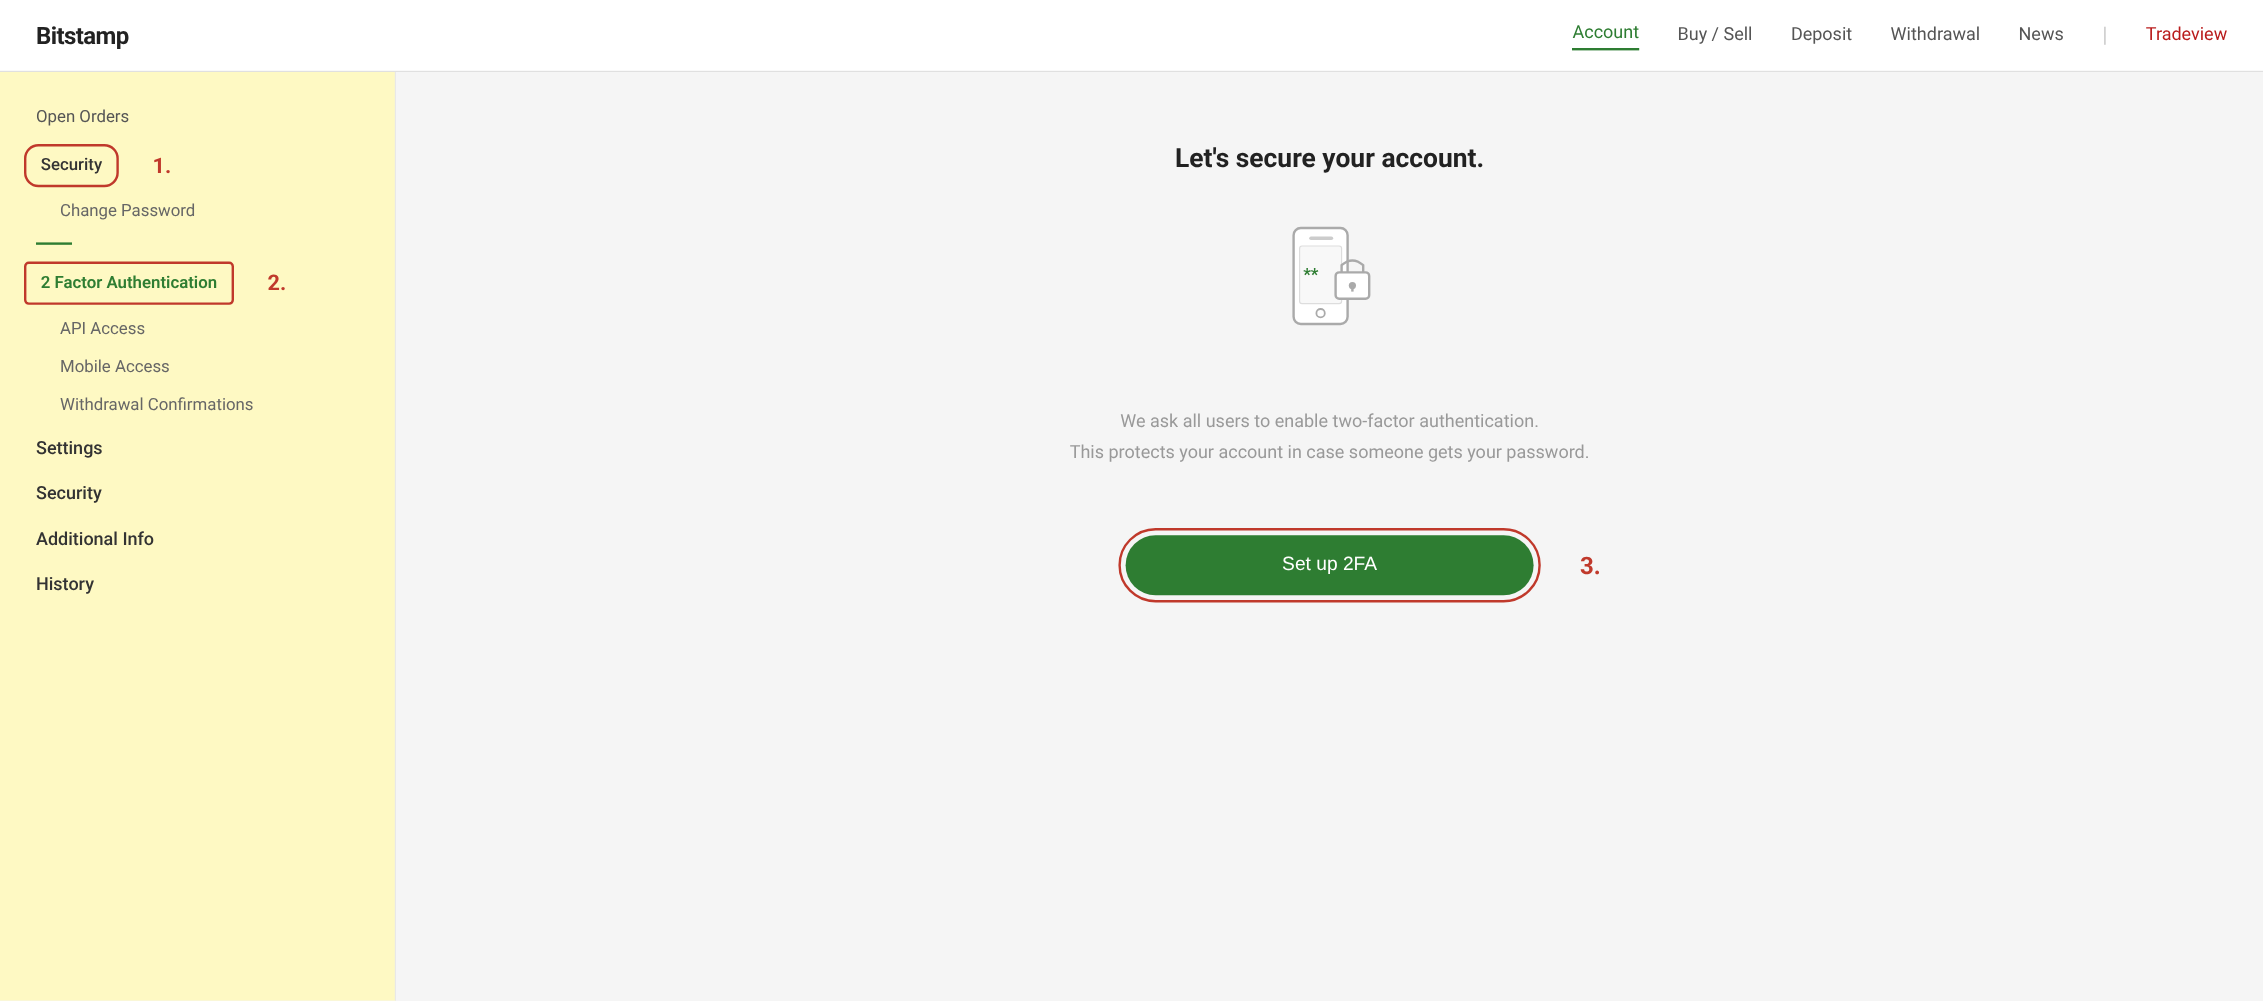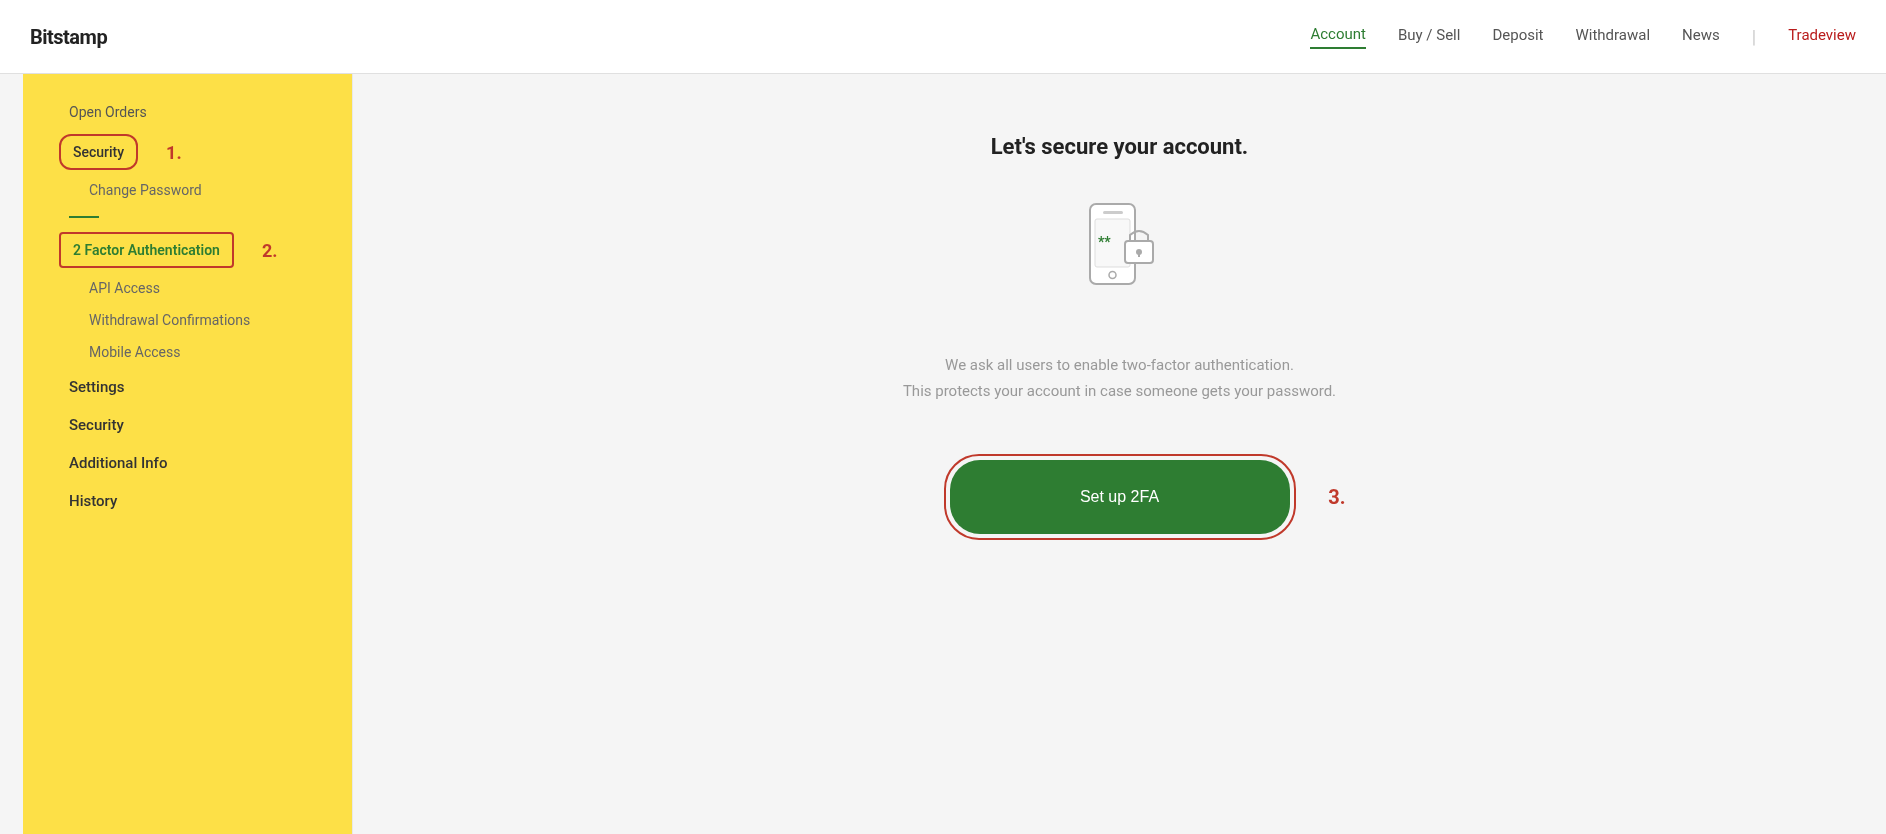--- a/index.html
+++ b/index.html
@@ -2,21 +2,21 @@
 <html><head>
   <meta charset="utf-8">
   <style>
     * { margin: 0; padding: 0; box-sizing: border-box; }
     body { font-family: -apple-system, BlinkMacSystemFont, 'Segoe UI', Roboto, sans-serif; background: #f5f5f5; color: #333; }
 
     
     .header {
       background: #fff;
       border-bottom: 1px solid #e0e0e0;
-      height: 74px;
+      height: 60px;
       display: flex;
       align-items: center;
       justify-content: space-between;
       padding: 0 30px;
       position: relative;
     }
     .header-logo {
       font-size: 20px;
       font-weight: 700;
       color: #222;
@@ -48,25 +48,24 @@
 
     
     .layout {
       display: flex;
       min-height: calc(100vh - 60px);
     }
 
     
     .sidebar {
       width: 330px;
-      background: #fde047;
+      background: #fef9c3;
       border-right: 1px solid #e8e8e8;
-      padding: 20px 16px;
+      padding: 20px 0;
       flex-shrink: 0;
-      margin-left: 23px;
     }
     .sidebar-item {
       padding: 10px 30px;
       font-size: 14px;
       color: #555;
       cursor: pointer;
       display: block;
       text-decoration: none;
     }
     .sidebar-item.highlighted {
@@ -167,21 +166,21 @@
     .setup-btn-wrapper {
       border: 2px solid #c0392b;
       border-radius: 35px;
       padding: 4px;
     }
     .setup-btn {
       background: #2e7d32;
       color: #fff;
       border: none;
       border-radius: 30px;
-      padding: 28px 80px;
+      padding: 16px 80px;
       font-size: 16px;
       font-weight: 500;
       cursor: pointer;
       min-width: 340px;
     }
 
     .annotation-3 {
       font-size: 20px;
       font-weight: bold;
       color: #c0392b;
@@ -219,22 +218,22 @@
 
     <div class="sidebar-sub">Change Password</div>
     <div class="sidebar-divider"></div>
 
     <div class="sidebar-row">
       <div class="sidebar-item active-2fa">2 Factor Authentication</div>
       <span class="annotation">2.</span>
     </div>
 
     <div class="sidebar-sub">API Access</div>
+    <div class="sidebar-sub">Mobile Access</div>
     <div class="sidebar-sub">Withdrawal Confirmations</div>
-    <div class="sidebar-sub">Mobile Access</div>
 
     <div class="sidebar-section">Settings</div>
     <div class="sidebar-section">Security</div>
     <div class="sidebar-section">Additional Info</div>
     <div class="sidebar-section">History</div>
   </aside>
 
   <main class="main-content">
     <div class="content-card">
 

